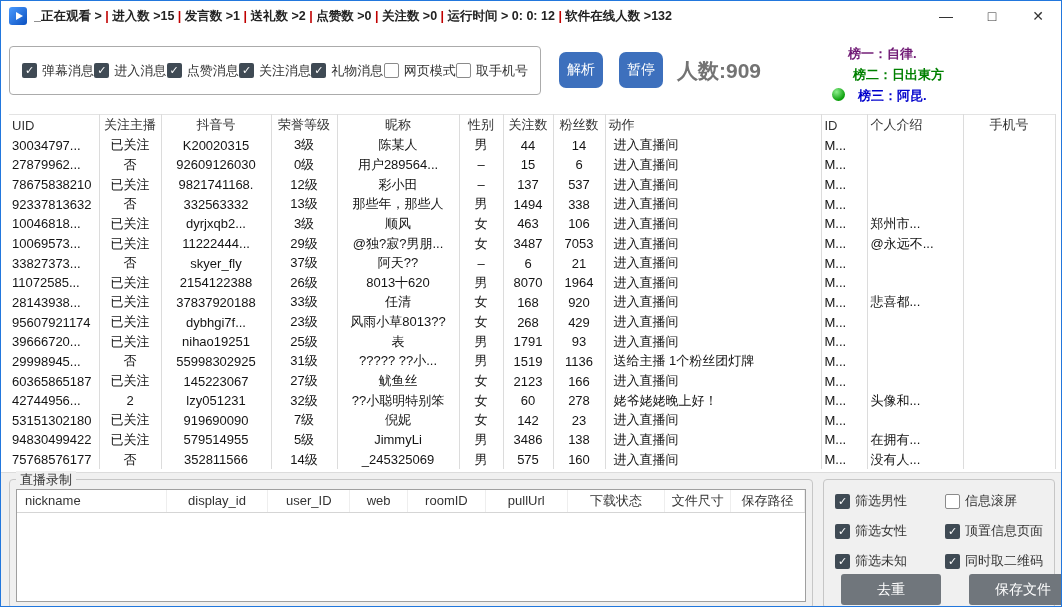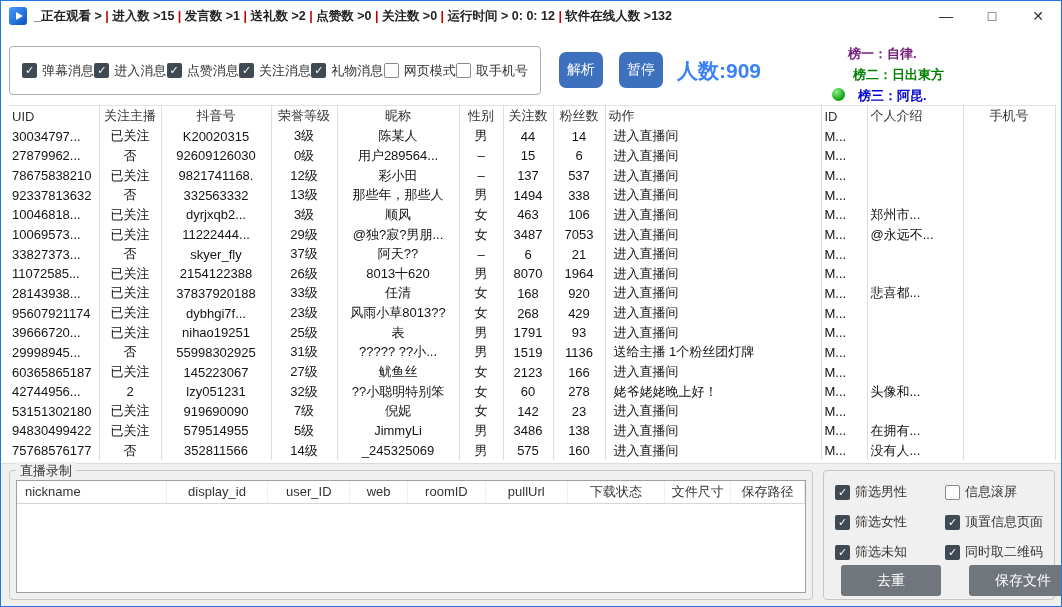--- a/index.html
+++ b/index.html
@@ -23,36 +23,36 @@
 
   
   .topbar{ position:relative; height:74px; background:#fff; }
   .msg-group{ position:absolute; left:8px; top:15px; width:532px; height:49px;
               border:1px solid #ababab; border-radius:4px; display:flex; align-items:center;
               justify-content:space-between; padding:0 12px; background:#fff; }
   .btn-blue{ position:absolute; width:44px; height:36px; top:21px; border:none; border-radius:7px;
              background:#3d70bd; color:#fff; font-size:14px; font-family:inherit; cursor:pointer; }
   .btn-blue.parse{ left:558px; }
   .btn-blue.pause{ left:618px; }
-  .count{ position:absolute; left:676px; top:26px; font-size:21px; font-weight:bold; color:#3b82f6; }
+  .count{ position:absolute; left:676px; top:26px; font-size:21px; font-weight:bold; color:#737373; }
   .green-dot{ position:absolute; left:831px; top:57px; width:13px; height:13px; border-radius:50%;
               background:radial-gradient(circle at 35% 30%, #8df08d, #0a9e0a 70%); }
   .ranks{ position:absolute; left:847px; top:12px; width:205px; }
   .rank-line{ font-size:13px; font-weight:bold; line-height:21px; white-space:nowrap; }
 
   
   .cb{ display:inline-flex; align-items:center; gap:5px; cursor:default; white-space:nowrap; }
   .cb .box{ width:15px; height:15px; border-radius:2px; display:flex; align-items:center;
             justify-content:center; font-size:11px; line-height:1; }
   .cb.checked .box{ background:#3f4a54; color:#fff; }
   .cb.unchecked .box{ background:#fff; border:1px solid #8b8b8b; }
   .cb .lbl{ font-size:13px; color:#333; }
 
   
-  .table-area{ height:358px; background:#fff; overflow:hidden; }
+  .table-area{ height:358px; background:#fff; overflow:hidden;margin-top:9px; }
   table{ border-collapse:collapse; table-layout:fixed; width:1046px; margin-left:8px;
          border-top:1px solid #e3e3e3; }
   th{ font-weight:normal; font-size:13px; color:#333; height:21px; border-right:1px solid #dcdcdc;
       white-space:nowrap; overflow:hidden; padding:0 3px; }
   td{ font-size:13px; color:#141414; height:19.65px; border-right:1px solid #dcdcdc;
       white-space:nowrap; overflow:hidden; padding:0 3px; }
   .al{ text-align:left; } .ac{ text-align:center; }
   td.action-cell{ padding-left:8px; }
 
   

